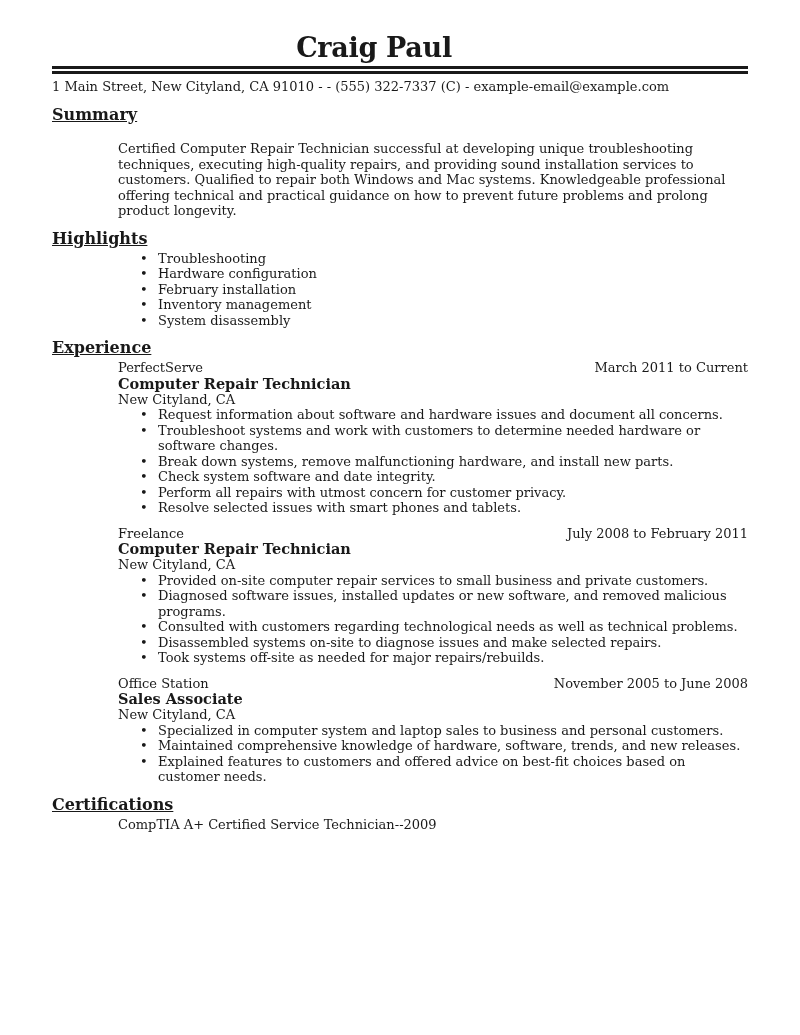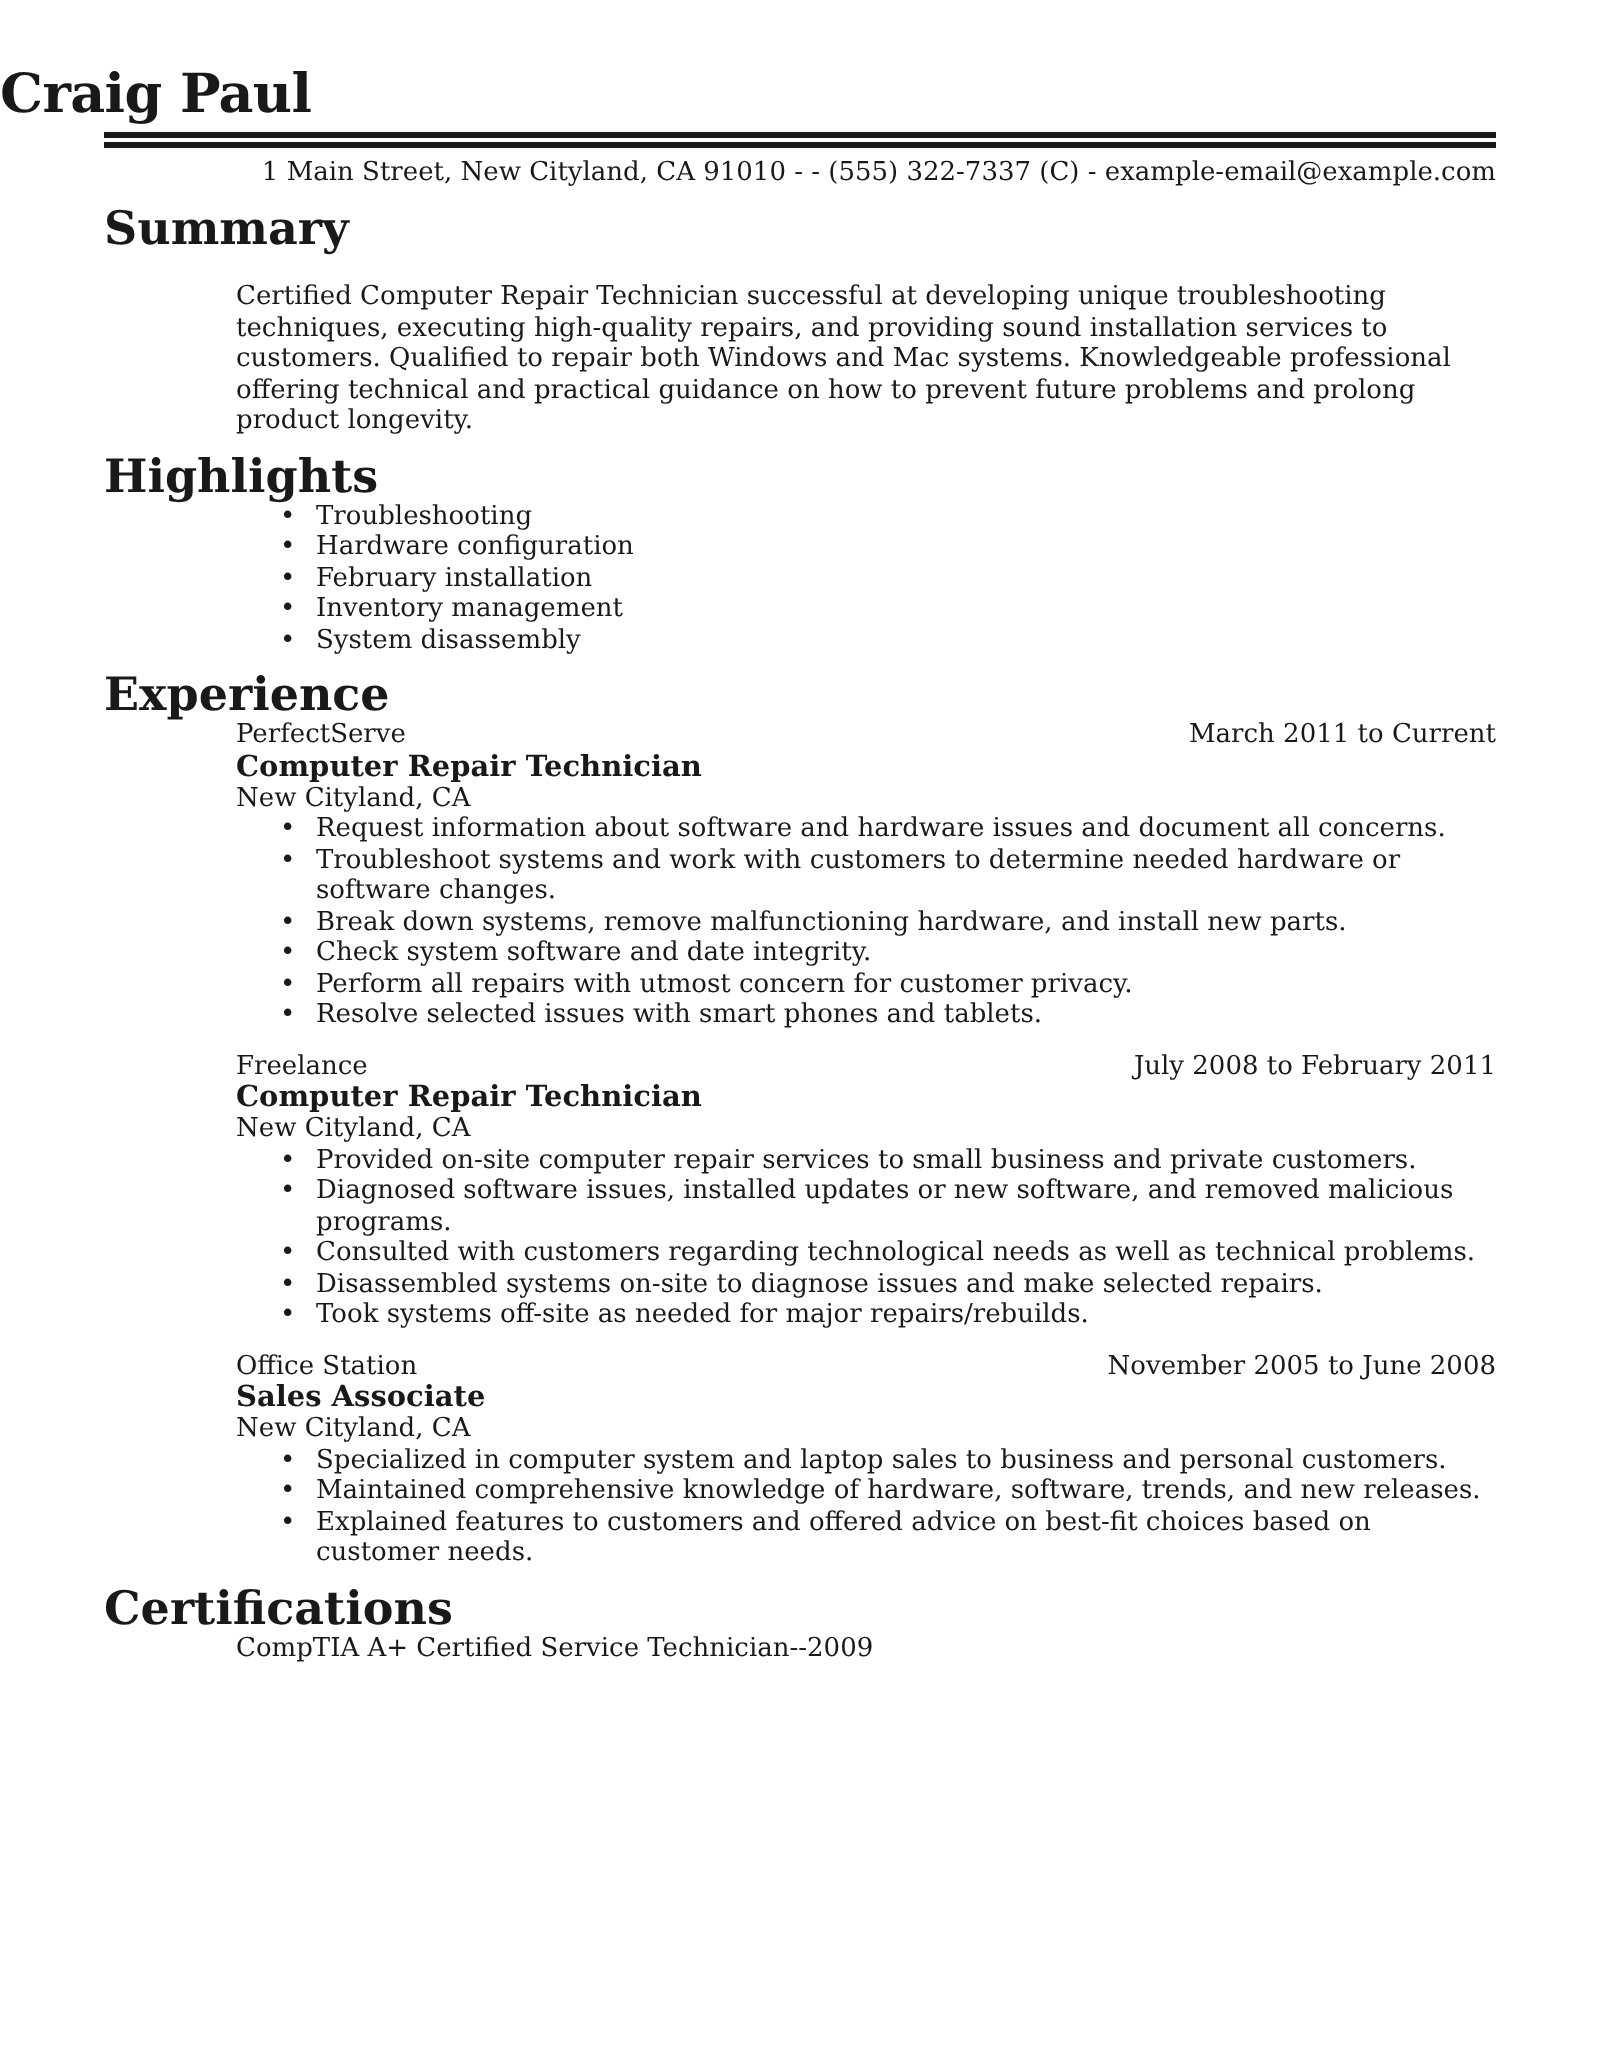--- a/index.html
+++ b/index.html
@@ -8,42 +8,42 @@
     width: 800px; height: 1035px; overflow: hidden;
     font-family: "DejaVu Serif", serif;
     color: #191919;
     -webkit-font-smoothing: antialiased;
   }
   .page { width: 800px; height: 1035px; padding-top: 34px; background: #ffffff; }
 
   
   .name {
     margin: 0 52px 0 0;
-    text-align: left;
+    text-align: center;
     font-size: 27px;
     line-height: 28px;
     font-weight: bold;
     letter-spacing: -0.3px;
   }
   .rule { margin: 4px 52px 0 52px; }
   .rule-top    { height: 3px; background: #191919; margin-bottom: 2px; }
   .rule-bottom { height: 3px; background: #191919; }
   .contact {
     margin: 5px 52px 8px 52px;
-    text-align: right;
     font-size: 13px;
     line-height: 16px;
   }
 
   
   h2 {
     margin: 10px 0 2px 52px;
-    font-size: 23px;
+    font-size: 16px;
     line-height: 20px;
     font-weight: bold;
+    text-decoration: underline;
   }
   .content {
     margin-left: 118px;
     width: 630px;
     font-size: 13px;
     line-height: 15.5px;
   }
   p.content { margin-top: 16px; margin-bottom: 0; }
 
   

